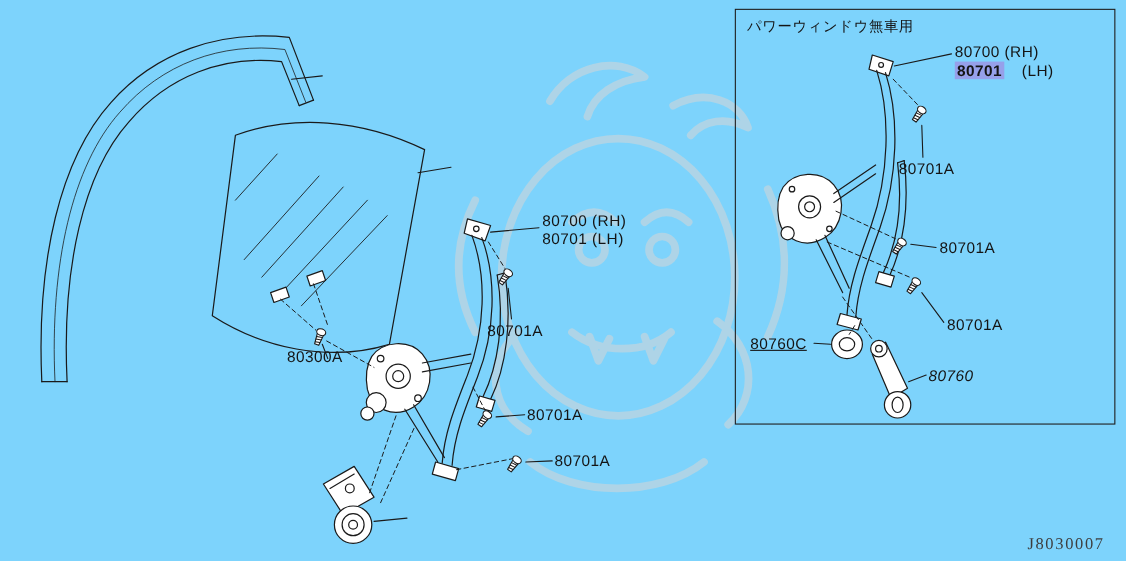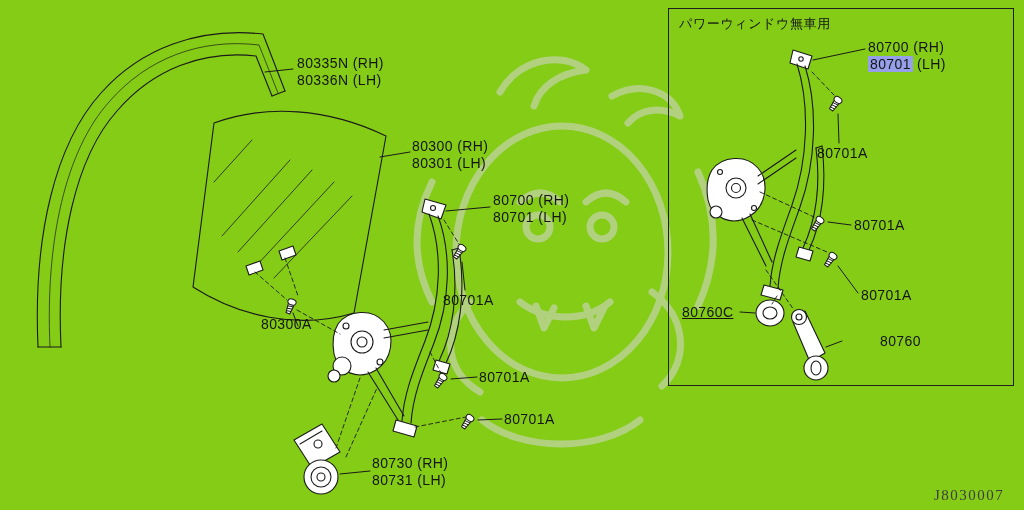--- a/index.html
+++ b/index.html
@@ -1,27 +1,27 @@
 <!DOCTYPE html>
 <html><head>
 <meta charset="utf-8">
 <style>
   * { margin:0; padding:0; box-sizing:border-box; }
   html,body { background:#ffffff; }
   .canvas {
-    position:relative; width:1024px; height:510px; background:#84cc16;
+    position:relative; width:1024px; height:510px; background:#7dd3fc;
     font-family:"Liberation Sans", sans-serif; overflow:hidden; color:#111;
   }
   svg.art { position:absolute; left:0; top:0; }
   .label {
     position:absolute; font-size:14px; line-height:17px; letter-spacing:.4px;
     color:#141414; white-space:nowrap;
   }
-  .hl { background:#96a0ea; padding:0 2px; }
-  .suffix { margin-left:4px; }
+  .hl { background:#96a0ea; padding:0 2px;font-weight:bold; }
+  .suffix { margin-left:16px; }
   .inset-box {
     position:absolute; left:668px; top:8px; width:346px; height:378px;
     border:1px solid #1f1f1f; background:transparent;
   }
   .inset-title {
     position:absolute; left:679px; top:15px; font-size:13px; letter-spacing:.6px; color:#141414;
   }
   .diagram-id {
     position:absolute; left:934px; top:487px; font-size:15px; letter-spacing:1.5px; color:#3d3d3d;font-family:Liberation Serif, serif;
   }
@@ -202,60 +202,48 @@
         <line x1="858" y1="293" x2="838" y2="266"></line>
         <line x1="740" y1="312" x2="755" y2="313"></line>
         <line x1="842" y1="341" x2="826" y2="347"></line>
       </g>
     </g>
   </svg>
 
   <div class="inset-box"></div>
   <div class="inset-title">パワーウィンドウ無車用</div>
 
-  <div class="label" style="left:297px; top:55px;">
-    <div>80335N (RH)</div>
-    <div>80336N (LH)</div>
-  </div>
-
-  <div class="label" style="left:412px; top:138px;">
-    <div>80300 (RH)</div>
-    <div>80301 (LH)</div>
-  </div>
+
 
   <div class="label" style="left:493px; top:192px;">
     <div>80700 (RH)</div>
     <div>80701 (LH)</div>
   </div>
 
   <div class="label" style="left:443px; top:292px;">80701A</div>
 
   <div class="label" style="left:261px; top:316px;">80300A</div>
 
   <div class="label" style="left:479px; top:369px;">80701A</div>
 
   <div class="label" style="left:504px; top:411px;">80701A</div>
 
-  <div class="label" style="left:372px; top:455px;">
-    <div>80730 (RH)</div>
-    <div>80731 (LH)</div>
-  </div>
 
   <div class="label" style="left:868px; top:39px;">
     <div>80700 (RH)</div>
     <div>
       <span class="hl">80701</span><span class="suffix">(LH)</span>
     </div>
   </div>
 
   <div class="label" style="left:817px; top:145px;">80701A</div>
 
   <div class="label" style="left:854px; top:217px;">80701A</div>
 
   <div class="label" style="left:861px; top:287px;">80701A</div>
 
   <div class="label" style="left:682px; top:304px;text-decoration:underline;">80760C</div>
 
-  <div class="label" style="left:880px; top:333px;">80760</div>
+  <div class="label" style="left:844px; top:333px;font-style:italic;">80760</div>
 
   <div class="diagram-id">J8030007</div>
 
 </div>
 
 </body></html>

